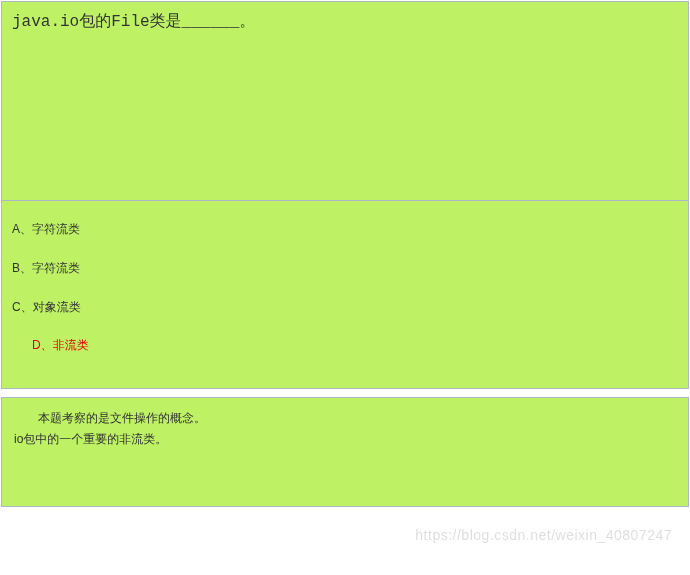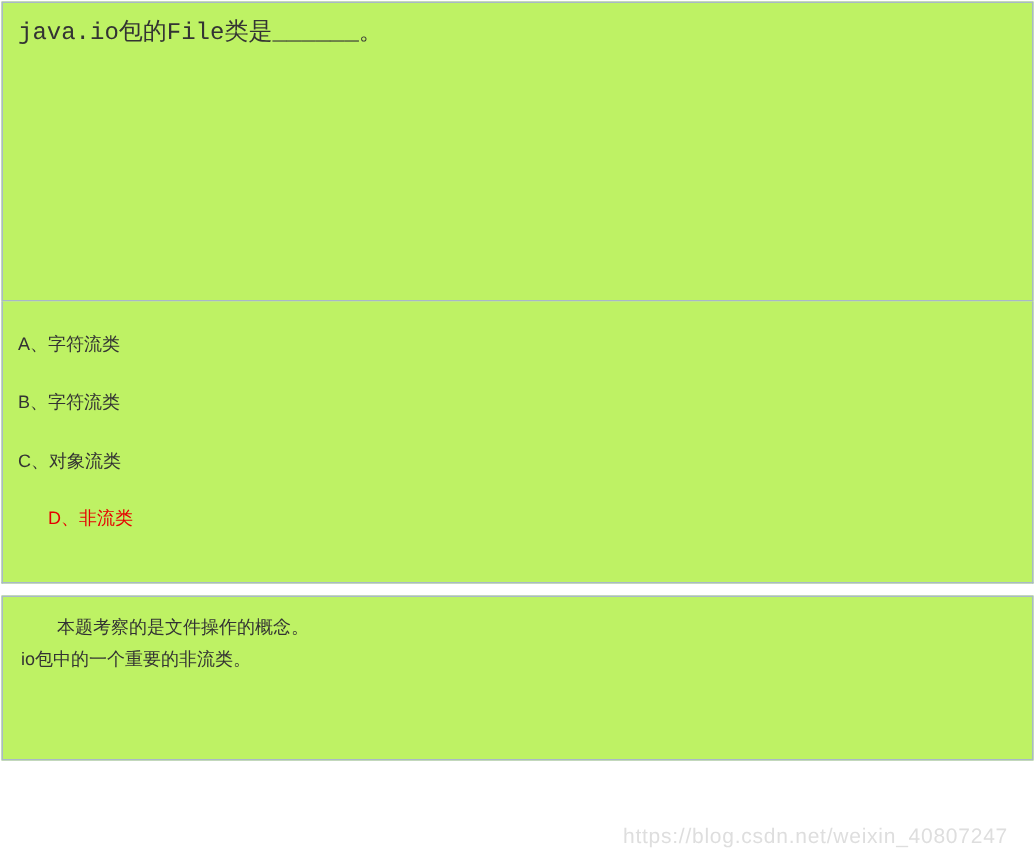--- a/index.html
+++ b/index.html
@@ -42,21 +42,21 @@
       padding: 10px 12px 30px 12px;
       min-height: 110px;
       font-size: 12px;
       line-height: 1.7;
     }
     .explanation-panel p { text-indent: 2em; }
     .explanation-panel p.wrap { text-indent: 0; }
     .watermark {
       position: absolute;
       right: 18px;
-      bottom: 10px;
+      bottom: 32px;
       color: #dedede;
       font-size: 14px;
       font-family: Arial, sans-serif;
       letter-spacing: 0.5px;
       pointer-events: none;
     }
   </style>
 </head>
 <body>
 

